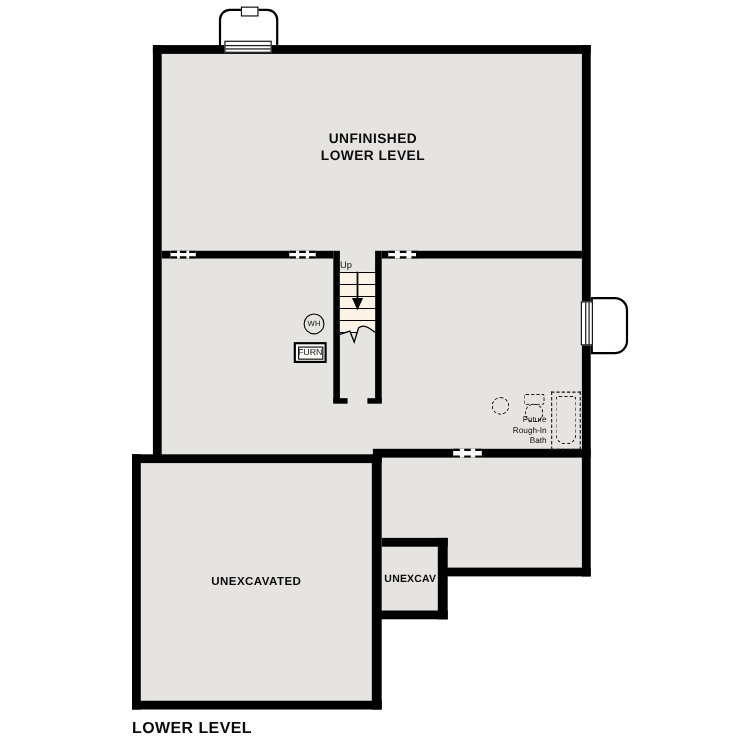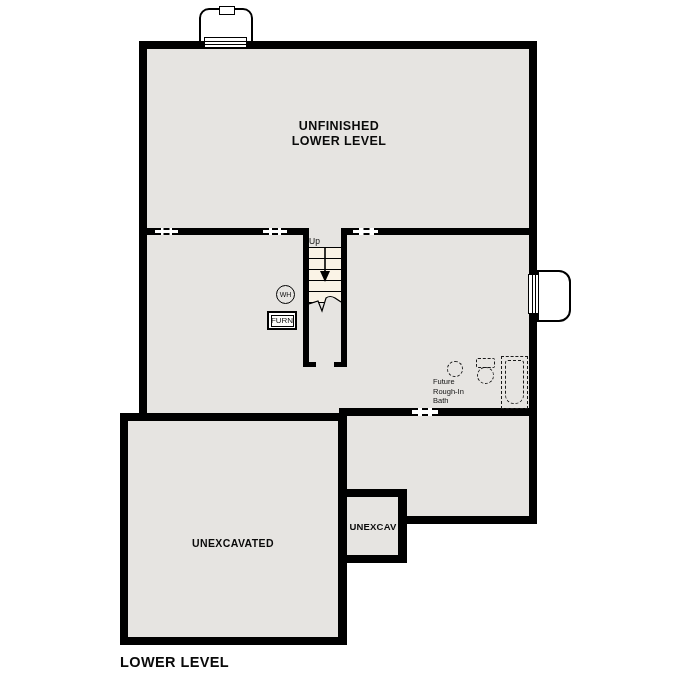--- a/index.html
+++ b/index.html
@@ -52,21 +52,21 @@
     border:2px solid var(--wall,#000);background:#fff;
     box-sizing:border-box;padding:1.5px;
   }
   .furn-inner{
     width:100%;height:100%;border:1px solid var(--wall,#000);
     box-sizing:border-box;display:flex;align-items:center;justify-content:center;
     font-size:8px;color:#111;background:#fdfdfb;
   }
   .bathlabel{
     position:absolute;left:433px;top:377px;width:64px;
-    font-size:7.5px;line-height:9.5px;text-align:left;color:#111;
+    font-size:7.5px;line-height:9.5px;text-align:right;color:#111;
   }
 </style>
 </head>
 <body>
 
 <div class="abs" style="left:0;top:0;width:687px;height:687px;">
 
   <div class="well" style="left:199px;top:8px;width:54px;height:36px;border-radius:10px 10px 0 0;"></div>
   <div class="well" style="left:219px;top:6px;width:16px;height:9px;border-width:1.5px;"></div>
   <div class="well" style="left:537px;top:270px;width:34px;height:52px;border-radius:0 12px 12px 0;"></div>
@@ -135,18 +135,18 @@
   <div class="bathlabel">
     <div>Future</div>
     <div>Rough-In</div>
     <div>Bath</div>
   </div>
 
   <div class="label" style="left:239px;top:119px;width:200px;font-size:12.5px;line-height:15px;">
     <div>UNFINISHED</div>
     <div>LOWER LEVEL</div>
   </div>
-  <div class="label" style="left:128px;top:523px;width:210px;font-size:10.5px;margin-top:14px;">UNEXCAVATED</div>
+  <div class="label" style="left:128px;top:523px;width:210px;font-size:10.5px;">UNEXCAVATED</div>
   <div class="label" style="left:345px;top:521px;width:56px;font-size:9.5px;letter-spacing:0.2px;">UNEXCAV</div>
 
   <div class="label" style="left:120px;top:654px;width:160px;text-align:left;font-size:14.5px;">LOWER LEVEL</div>
 
 </div>
 
 </body></html>

